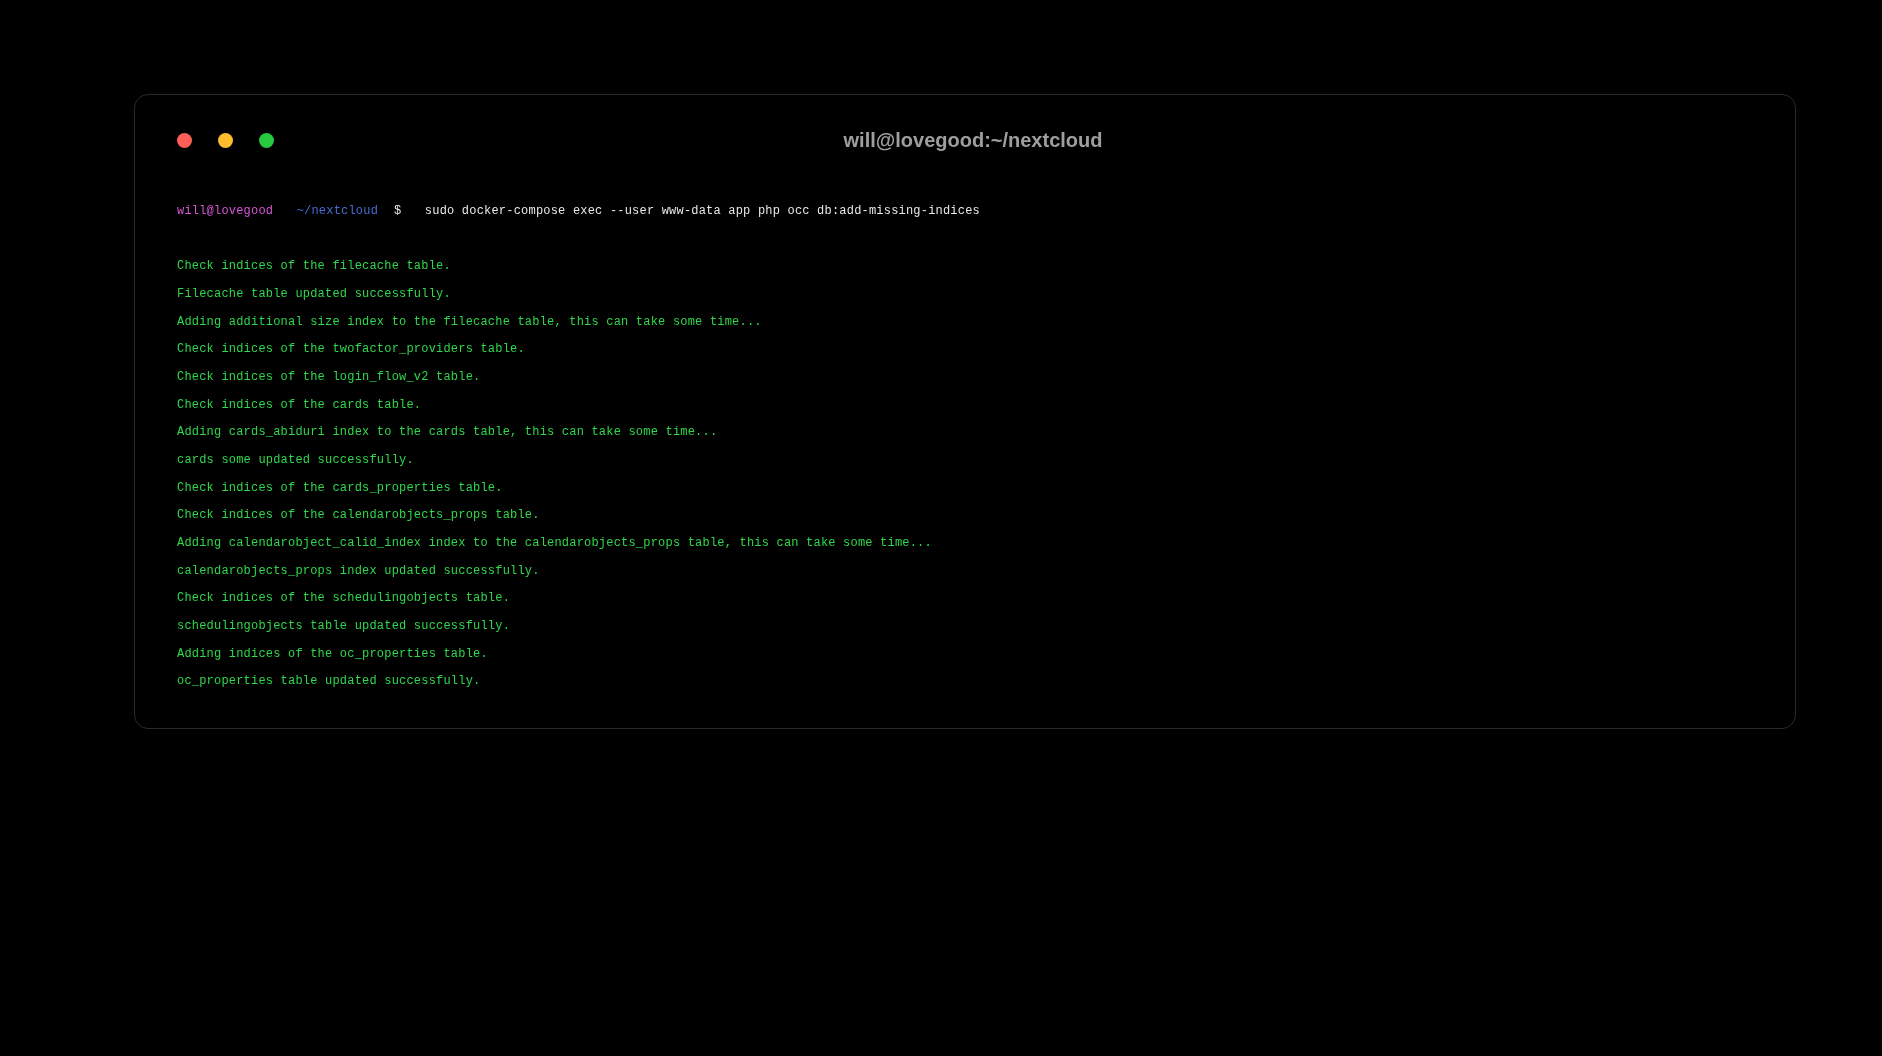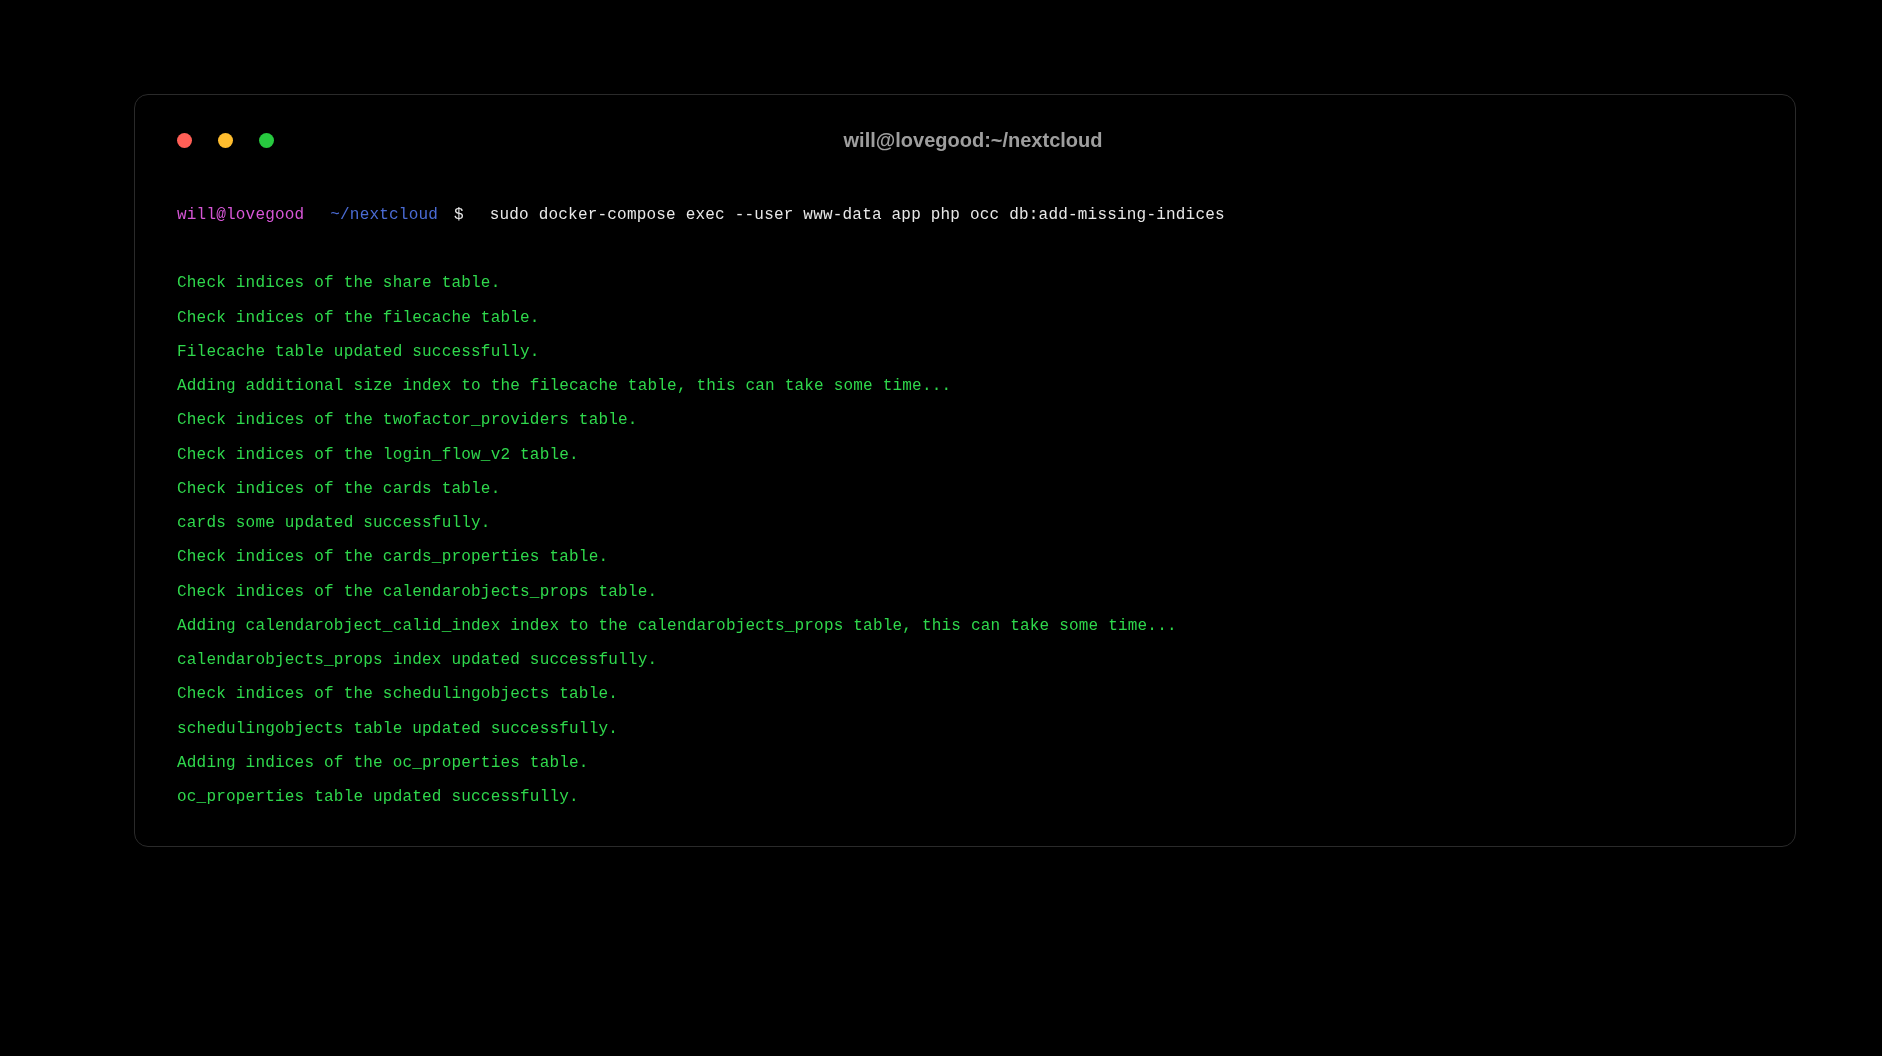--- a/index.html
+++ b/index.html
@@ -53,21 +53,21 @@
       left: 50%;
       transform: translateX(-50%);
       color: #9e9e9e;
       font-size: 20px;
       font-weight: 600;
       font-family: -apple-system, BlinkMacSystemFont, "Segoe UI", sans-serif;
     }
     
     .terminal-body {
       padding: 8px 18px 20px 18px;
-      font-size: 16px;
+      font-size: 12px;
       line-height: 1.64;
       letter-spacing: 0.2px;
     }
     
     .prompt-line {
       color: #e8e8e8;
       white-space: pre;
     }
     
     .prompt-user {
@@ -105,27 +105,27 @@
       <div class="traffic-light yellow"></div>
       <div class="traffic-light green"></div>
     </div>
     <div class="window-title">will@lovegood:~/nextcloud</div>
   </div>
 
   <div class="terminal-body">
     <div class="prompt-line"><span class="prompt-user">will@lovegood</span> <span class="prompt-path">~/nextcloud</span><span class="prompt-dollar">$</span> <span class="prompt-command">sudo docker-compose exec --user www-data app php occ db:add-missing-indices</span></div>
     <div class="blank-line"></div>
     <div id="output-container">
-        <div class="output-line">Check indices of the share table.</div>
         <div class="output-line">Check indices of the filecache table.</div>
         <div class="output-line">Filecache table updated successfully.</div>
         <div class="output-line">Adding additional size index to the filecache table, this can take some time...</div>
         <div class="output-line">Check indices of the twofactor_providers table.</div>
         <div class="output-line">Check indices of the login_flow_v2 table.</div>
         <div class="output-line">Check indices of the cards table.</div>
+        <div class="output-line">Adding cards_abiduri index to the cards table, this can take some time...</div>
         <div class="output-line">cards some updated successfully.</div>
         <div class="output-line">Check indices of the cards_properties table.</div>
         <div class="output-line">Check indices of the calendarobjects_props table.</div>
         <div class="output-line">Adding calendarobject_calid_index index to the calendarobjects_props table, this can take some time...</div>
         <div class="output-line">calendarobjects_props index updated successfully.</div>
         <div class="output-line">Check indices of the schedulingobjects table.</div>
         <div class="output-line">schedulingobjects table updated successfully.</div>
         <div class="output-line">Adding indices of the oc_properties table.</div>
         <div class="output-line">oc_properties table updated successfully.</div>
       </div>

